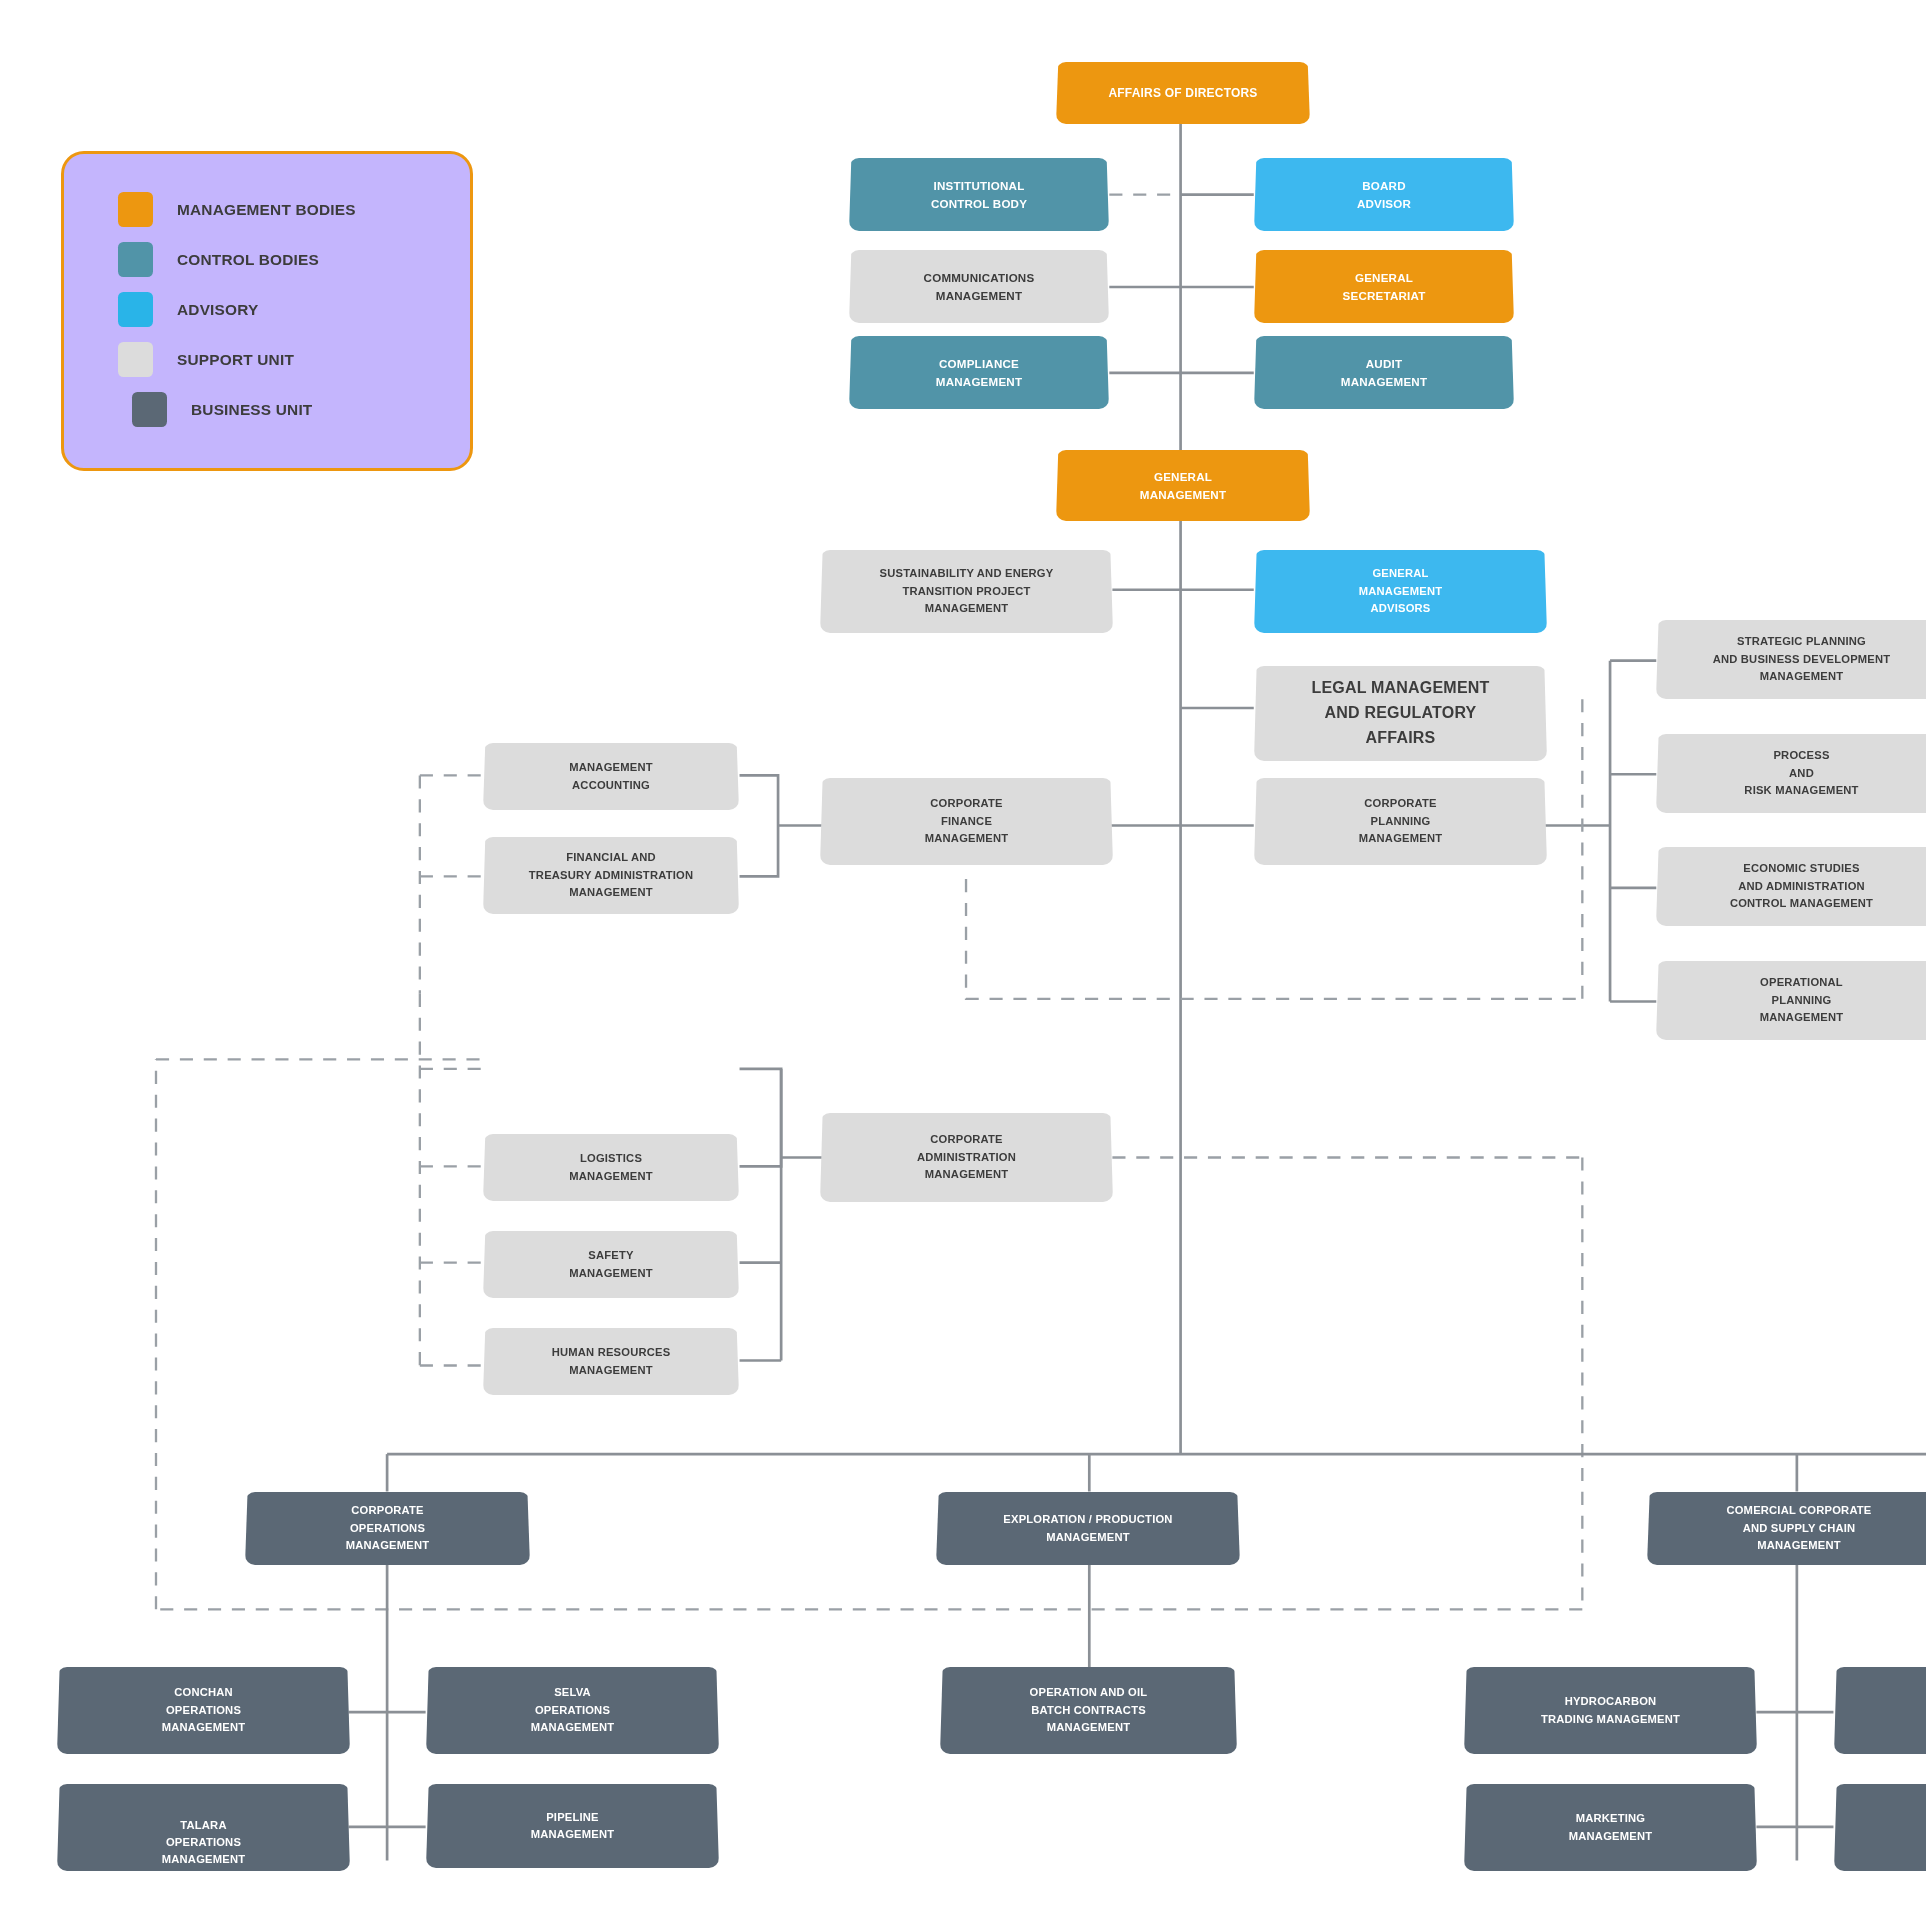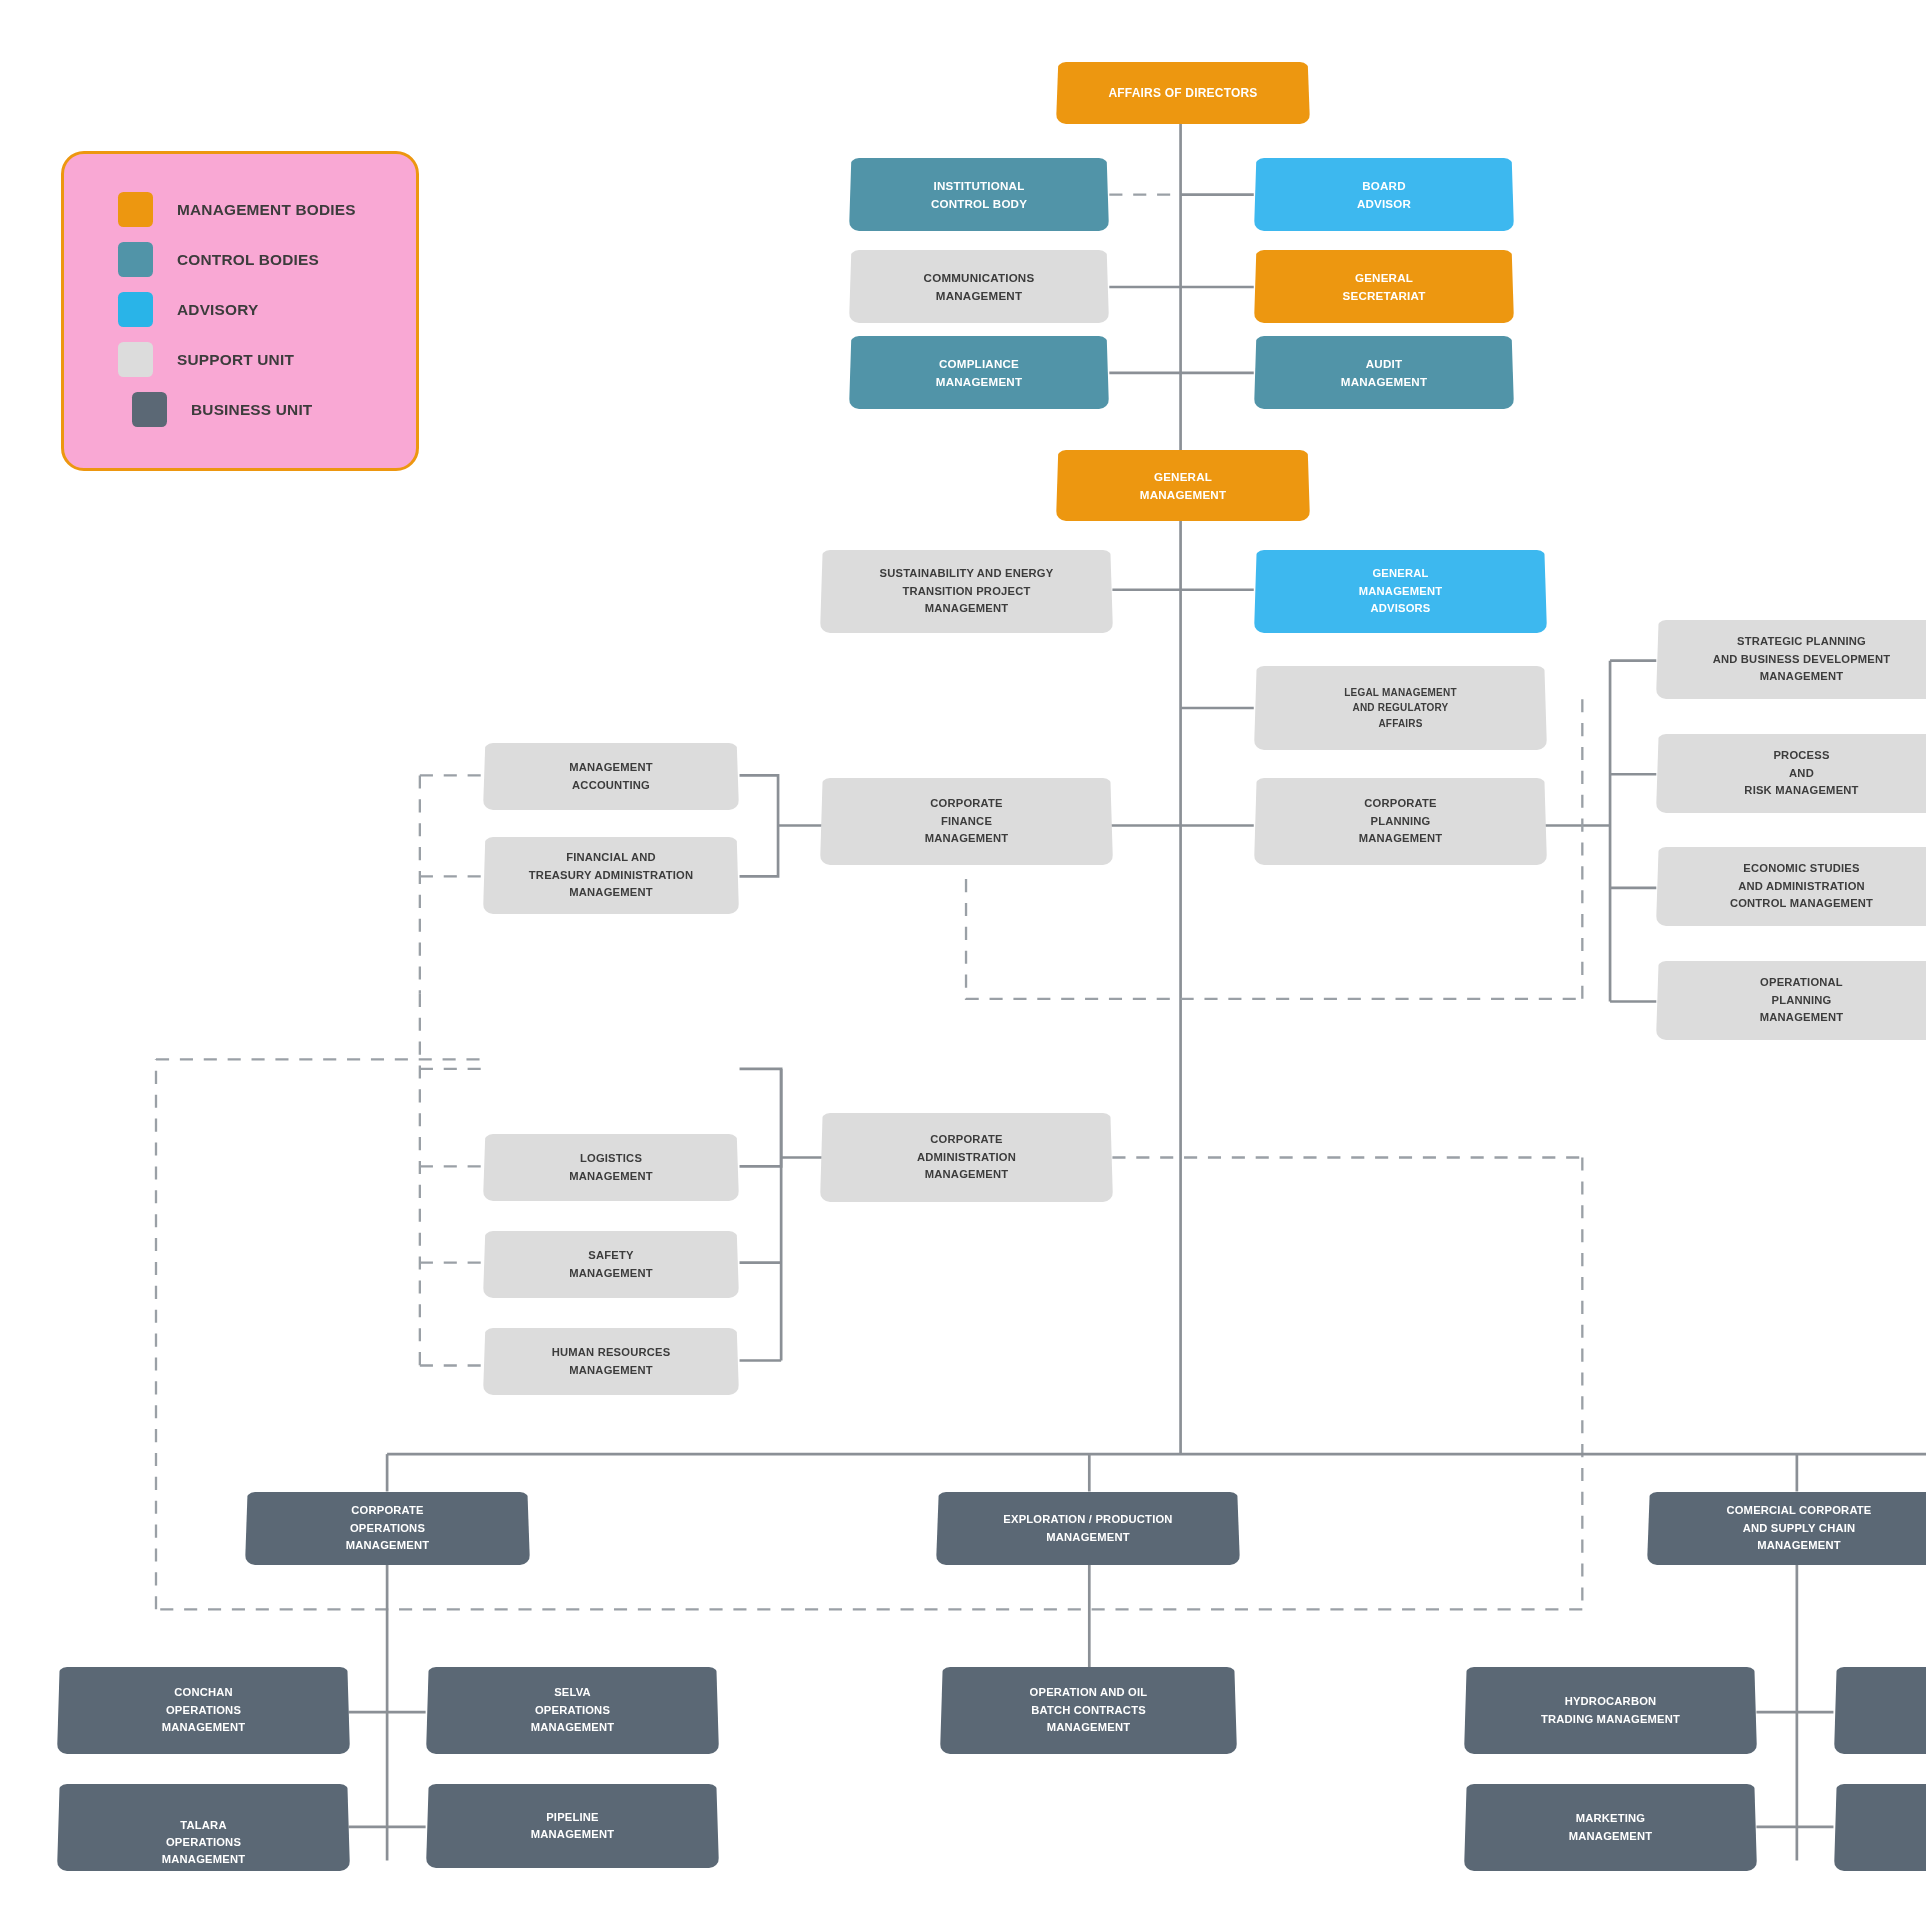--- a/index.html
+++ b/index.html
@@ -50,27 +50,27 @@
   .t-ctrl   { background: #5194a8; color: #ffffff; }
   .t-adv    { background: #3db8ef; color: #ffffff; }
   .t-supp   { background: #dcdcdc; color: #3c3c3c; }
   .t-biz    { background: #5b6875; color: #ffffff; }
 
   
   #legend {
     position: absolute;
     left: 61px;
     top: 151px;
-    width: 358px;
+    width: 412px;
     height: 320px;
     border: 3.5px solid #ed9710;
     border-radius: 23px;
     box-sizing: border-box;
     z-index: 4;
-    background: #f9a8d4;
+    background: #c4b5fd;
   }
   .legend-row {
     position: absolute;
     left: 54px;
     display: flex;
     align-items: center;
   }
   .legend-swatch {
     width: 35px;
     height: 35px;
@@ -218,21 +218,21 @@
     <span class="lbl">GENERAL<br>MANAGEMENT</span>
   </div>
 
   <div class="node t-supp" style="left:820px; top:550px; width:293px; height:83px; font-size:11.2px;">
     <span class="lbl">SUSTAINABILITY AND ENERGY<br>TRANSITION PROJECT<br>MANAGEMENT</span>
   </div>
   <div class="node t-adv" style="left:1254px; top:550px; width:293px; height:83px; font-size:11.2px;">
     <span class="lbl">GENERAL<br>MANAGEMENT<br>ADVISORS</span>
   </div>
 
-  <div class="node t-supp" style="left:1254px; top:666px; width:293px; height:84px; font-size:10px;text-align:center;">
+  <div class="node t-supp" style="left:1254px; top:666px; width:293px; height:95px; font-size:16px;text-align:center;">
     <span class="lbl">LEGAL MANAGEMENT<br>AND REGULATORY<br>AFFAIRS</span>
   </div>
 
   <div class="node t-supp" style="left:483px; top:743px; width:256px; height:67px; font-size:11.2px;">
     <span class="lbl">MANAGEMENT<br>ACCOUNTING</span>
   </div>
   <div class="node t-supp" style="left:483px; top:837px; width:256px; height:77px; font-size:11.2px;">
     <span class="lbl">FINANCIAL AND<br>TREASURY ADMINISTRATION<br>MANAGEMENT</span>
   </div>
   <div class="node t-supp" style="left:820px; top:778px; width:293px; height:87px; font-size:11.2px;">

